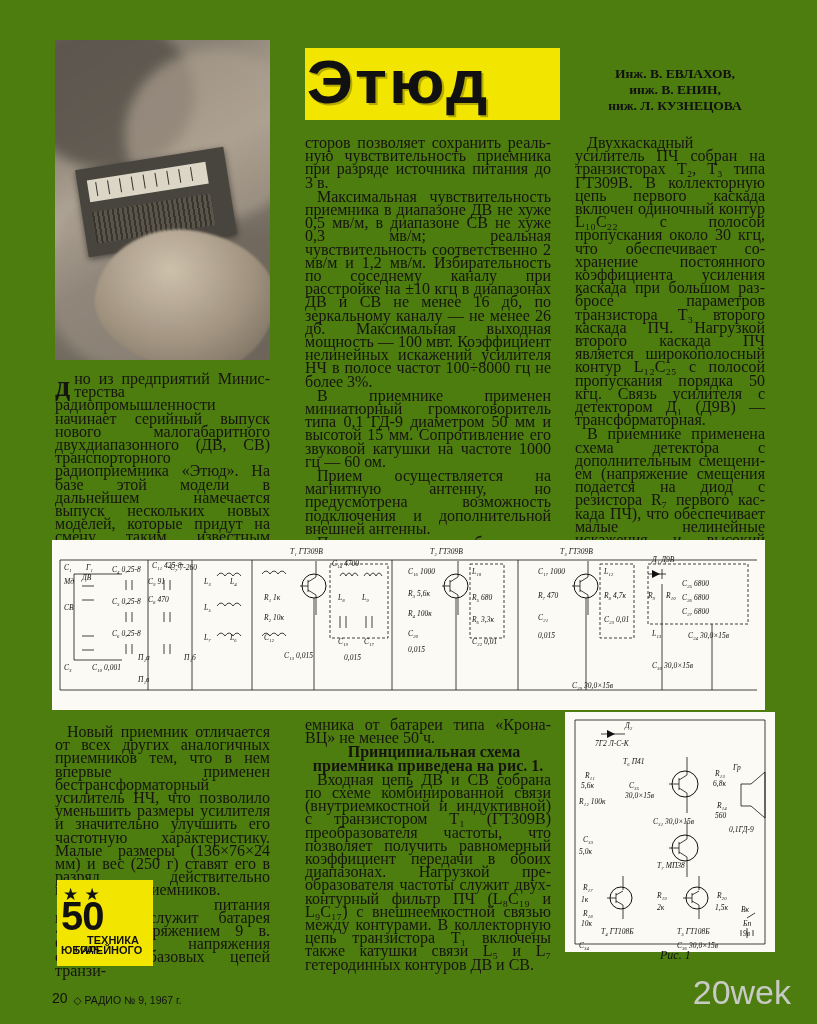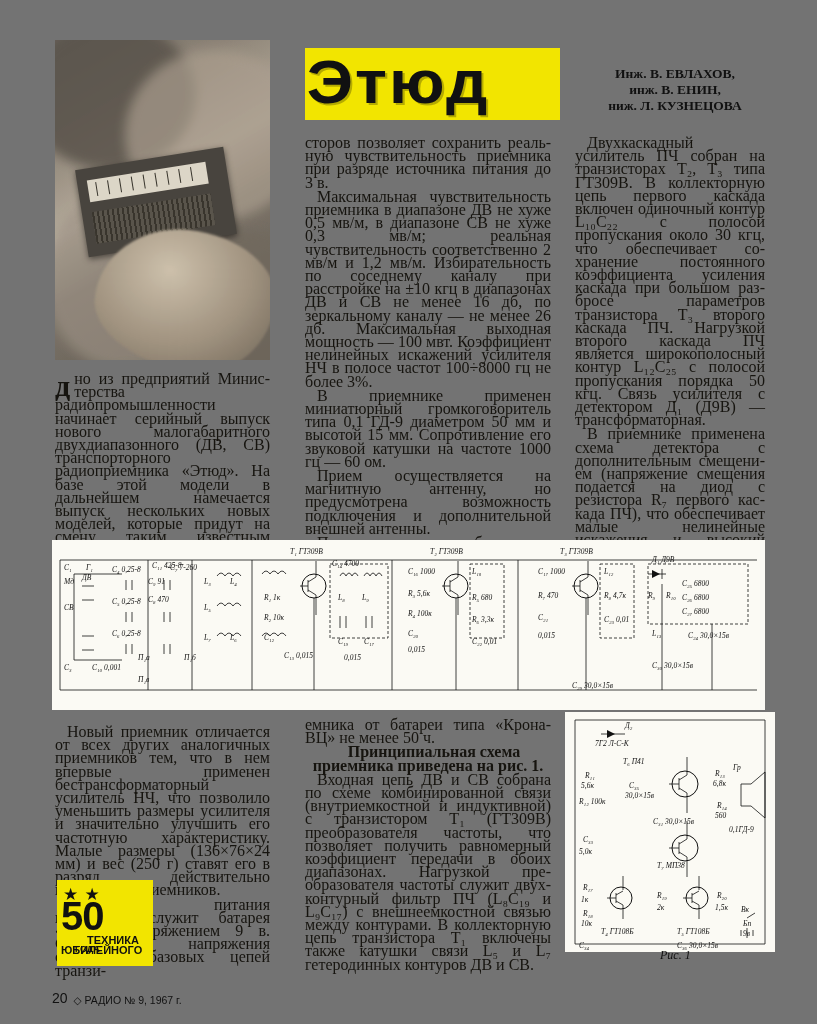--- a/index.html
+++ b/index.html
@@ -11,21 +11,21 @@
     width: 817px;
     height: 1024px;
     position: relative;
     font-family: "Liberation Serif", serif;
     color: #1a1a1a;
     overflow: hidden;
   }
   .page {
     position: absolute;
     inset: 0;
-    background: #737373;
+    background: #4d7c0f;
   }
 
   
   .photo {
     position: absolute;
     left: 55px;
     top: 40px;
     width: 215px;
     height: 320px;
     background: linear-gradient(150deg,#6f6a63 0%,#8c8377 22%,#b3a99a 45%,#7d756a 60%,#5d574e 100%);
@@ -512,14 +512,15 @@
     <div class="l1">ТЕХНИКА</div>
     <div class="l2">ЮБИЛЕЙНОГО</div>
     <div class="l3">ГОДА</div>
   </div>
 
   <div class="footer">
     <div class="pagenum">20</div>
     <div class="footer-text">◇ РАДИО № 9, 1967 г.</div>
   </div>
 
+  <div class="watermark">20wek</div>
 
 </div>
 
 </body></html>

